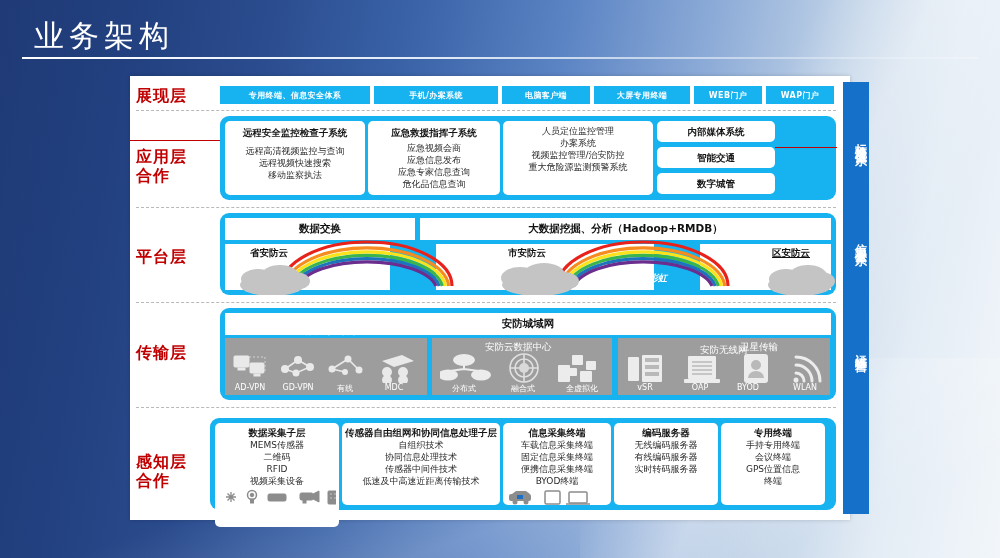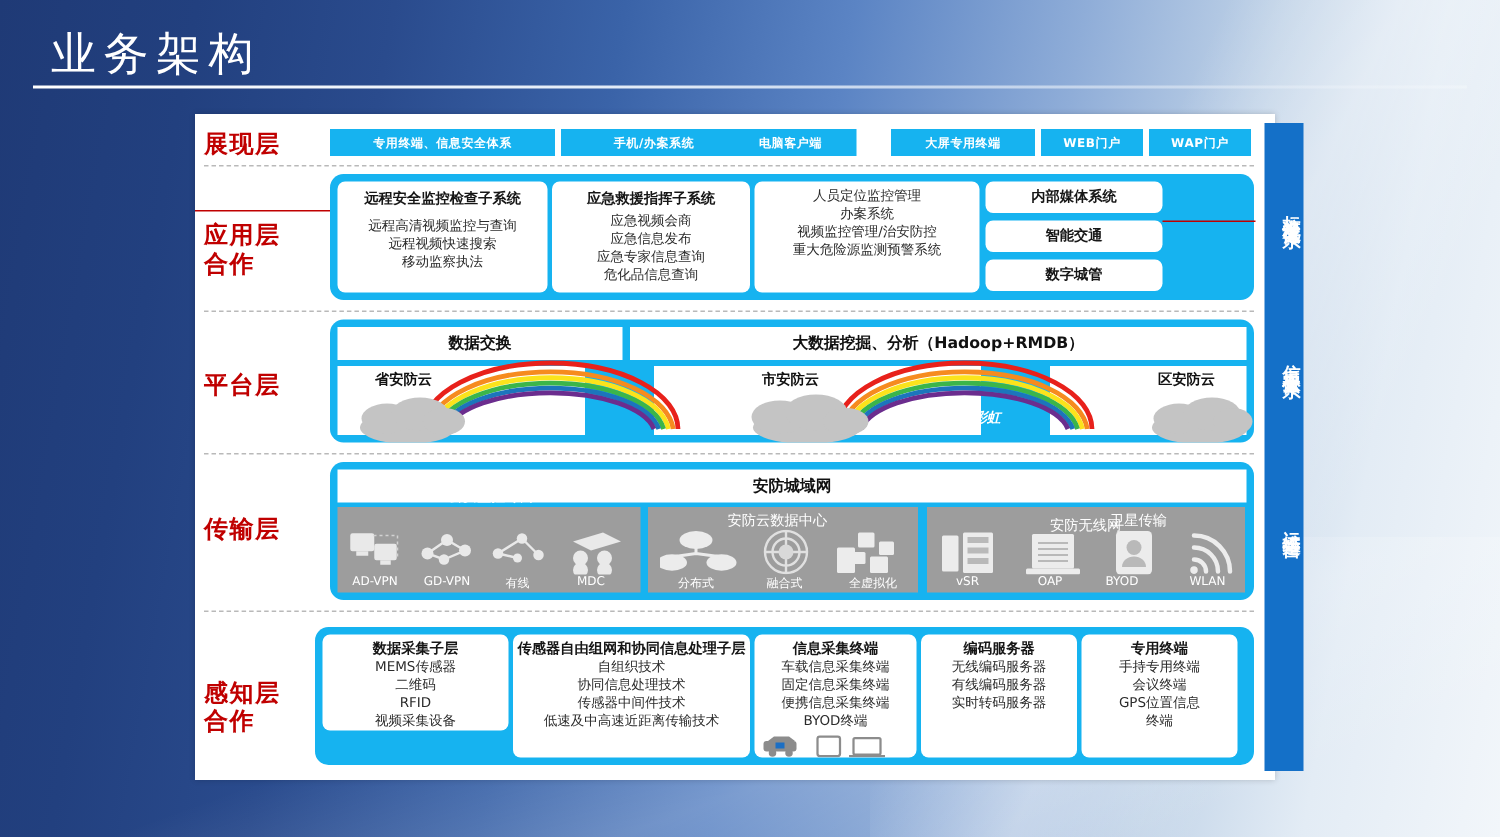--- a/index.html
+++ b/index.html
@@ -75,21 +75,21 @@
 <div class="panel"></div>
 
 <div class="rowlabel" style="top:86px;">展现层</div>
 
 <div class="pres-box" style="left:220px;top:86px;width:150px;">
   <span>专用终端、信息安全体系</span>
 </div>
 <div class="pres-box" style="left:374px;top:86px;width:124px;">
   <span>手机/办案系统</span>
 </div>
-<div class="pres-box" style="left:483px;top:86px;width:88px;text-align:right;">
+<div class="pres-box" style="left:502px;top:86px;width:88px;text-align:right;">
   <span>电脑客户端</span>
 </div>
 <div class="pres-box" style="left:594px;top:86px;width:96px;">
   <span>大屏专用终端</span>
 </div>
 <div class="pres-box" style="left:694px;top:86px;width:68px;">
   <span>WEB门户</span>
 </div>
 <div class="pres-box" style="left:766px;top:86px;width:68px;">
   <span>WAP门户</span>
@@ -189,21 +189,21 @@
   <g fill="#c4c4c4">
     <ellipse cx="580" cy="45" rx="32" ry="11"></ellipse>
     <ellipse cx="566" cy="39" rx="17" ry="10"></ellipse>
     <ellipse cx="588" cy="36" rx="19" ry="11"></ellipse>
     <ellipse cx="602" cy="41" rx="13" ry="9"></ellipse>
   </g>
 </svg>
 
 <div class="cloudlabel" style="left:250px;top:247px;">省安防云</div>
 <div class="cloudlabel" style="left:508px;top:247px;">市安防云</div>
-<div class="cloudlabel" style="left:772px;top:247px;">区安防云</div>
+<div class="cloudlabel" style="left:772px;top:247px;text-decoration:underline;">区安防云</div>
 
 <div class="dashed" style="top:302px;"></div>
 
 <div class="rowlabel" style="top:343px;">传输层</div>
 
 <div class="bluebox" style="left:220px;top:308px;width:616px;height:92px;"></div>
 <div class="plat-white" style="left:225px;top:313px;width:606px;height:22px;">
   <div class="plat-title">安防城域网</div>
 </div>
 
@@ -311,21 +311,21 @@
 
 <div class="dashed" style="top:407px;"></div>
 
 <div class="rowlabel" style="top:452px;">
   <div>感知层</div>
   <div>合作</div>
 </div>
 
 <div class="bluebox" style="left:210px;top:418px;width:626px;height:92px;"></div>
 
-<div class="whitecard" style="left:215px;top:423px;width:124px;height:64px;padding-top:4px;">
+<div class="whitecard" style="left:215px;top:423px;width:124px;height:104px;padding-top:4px;">
   <div class="card-h">数据采集子层</div>
   <div class="card-l">MEMS传感器</div>
   <div class="card-l">二维码</div>
   <div class="card-l">RFID</div>
   <div class="card-l">视频采集设备</div>
   <svg width="118" height="16" style="margin-top:2px;">
     <g fill="#8c8c8c" stroke="#8c8c8c">
       <g stroke-width="1.3" fill="none">
           <path d="M8,8 h10 M13,3 v10 M9.5,4.5 l7,7 M16.5,4.5 l-7,7"></path>
         </g>

